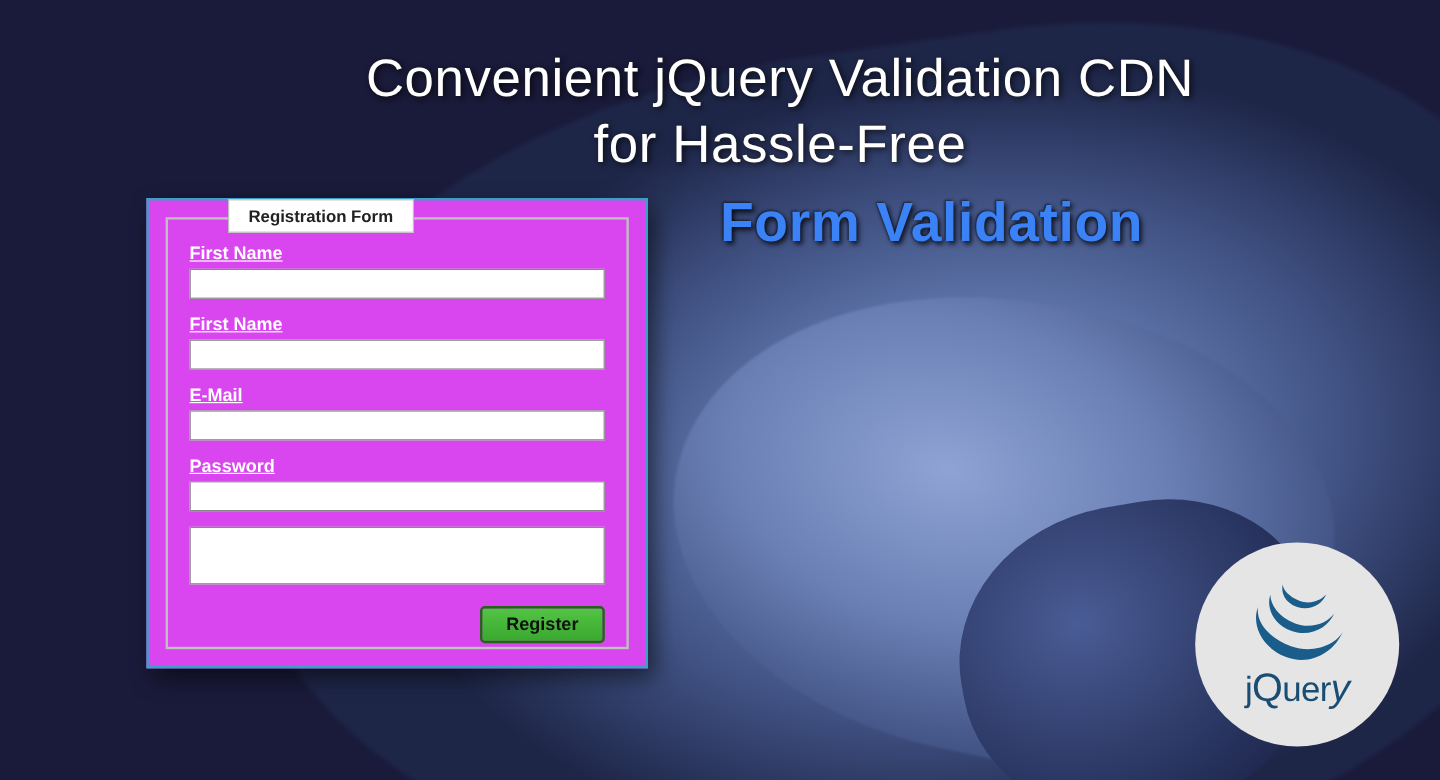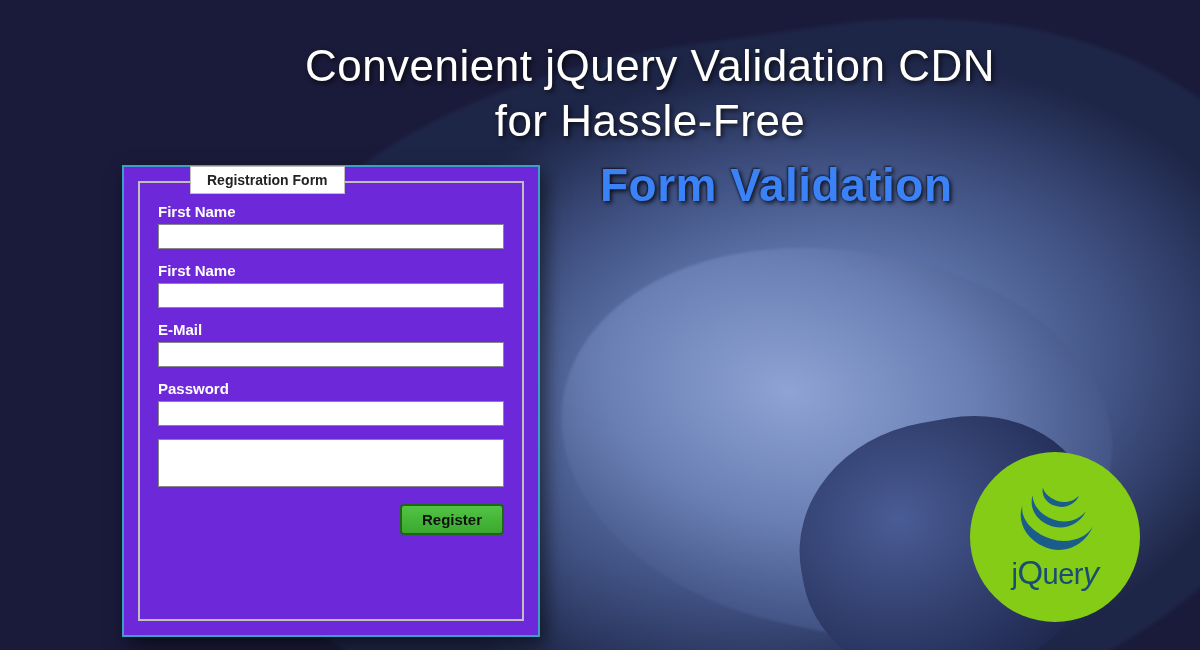--- a/index.html
+++ b/index.html
@@ -64,22 +64,22 @@
       font-weight: bold;
       color: #3b82f6;
       text-shadow: 2px 2px 4px rgba(0,0,0,0.8), -1px -1px 2px rgba(0,0,0,0.6);
       letter-spacing: 0.5px;
     }
     .form-card {
       position: absolute;
       left: 122px;
       top: 165px;
       width: 418px;
-      height: 472px;
-      background: #6d28d9;
+      height: 392px;
+      background: #d946ef;
       border: 2px solid #3aa0c4;
       box-shadow: 6px 8px 18px rgba(0,0,0,0.55);
     }
     .form-fieldset {
       position: absolute;
       left: 14px;
       top: 14px;
       right: 14px;
       bottom: 14px;
       border: 2px solid #bfbfbf;
@@ -96,20 +96,21 @@
       font-weight: bold;
       color: #222;
     }
     .field-group { margin-bottom: 13px; }
     .field-label {
       color: #fff;
       font-size: 15px;
       font-weight: bold;
       display: block;
       margin-bottom: 4px;
+      text-decoration: underline;
     }
     .field-input {
       width: 100%;
       height: 25px;
       background: #fff;
       border: 1px solid #888;
       padding: 0 6px;
       font-size: 14px;
     }
     .field-textarea {
@@ -131,25 +132,25 @@
       border: 2px solid #206614;
       color: #111;
       font-weight: bold;
       font-size: 15px;
       padding: 5px 20px;
       border-radius: 4px;
       cursor: pointer;
     }
     .logo-badge {
       position: absolute;
-      right: 60px;
+      right: 34px;
       bottom: 28px;
       width: 170px;
       height: 170px;
-      background: #84cc16;
+      background: #e5e5e5;
       border-radius: 50%;
       display: flex;
       flex-direction: column;
       align-items: center;
       justify-content: center;
     }
     .logo-swirl { width: 86px; height: 78px; margin-top: -4px; }
     .logo-text {
       color: #1a4d73;
       font-size: 29px;

